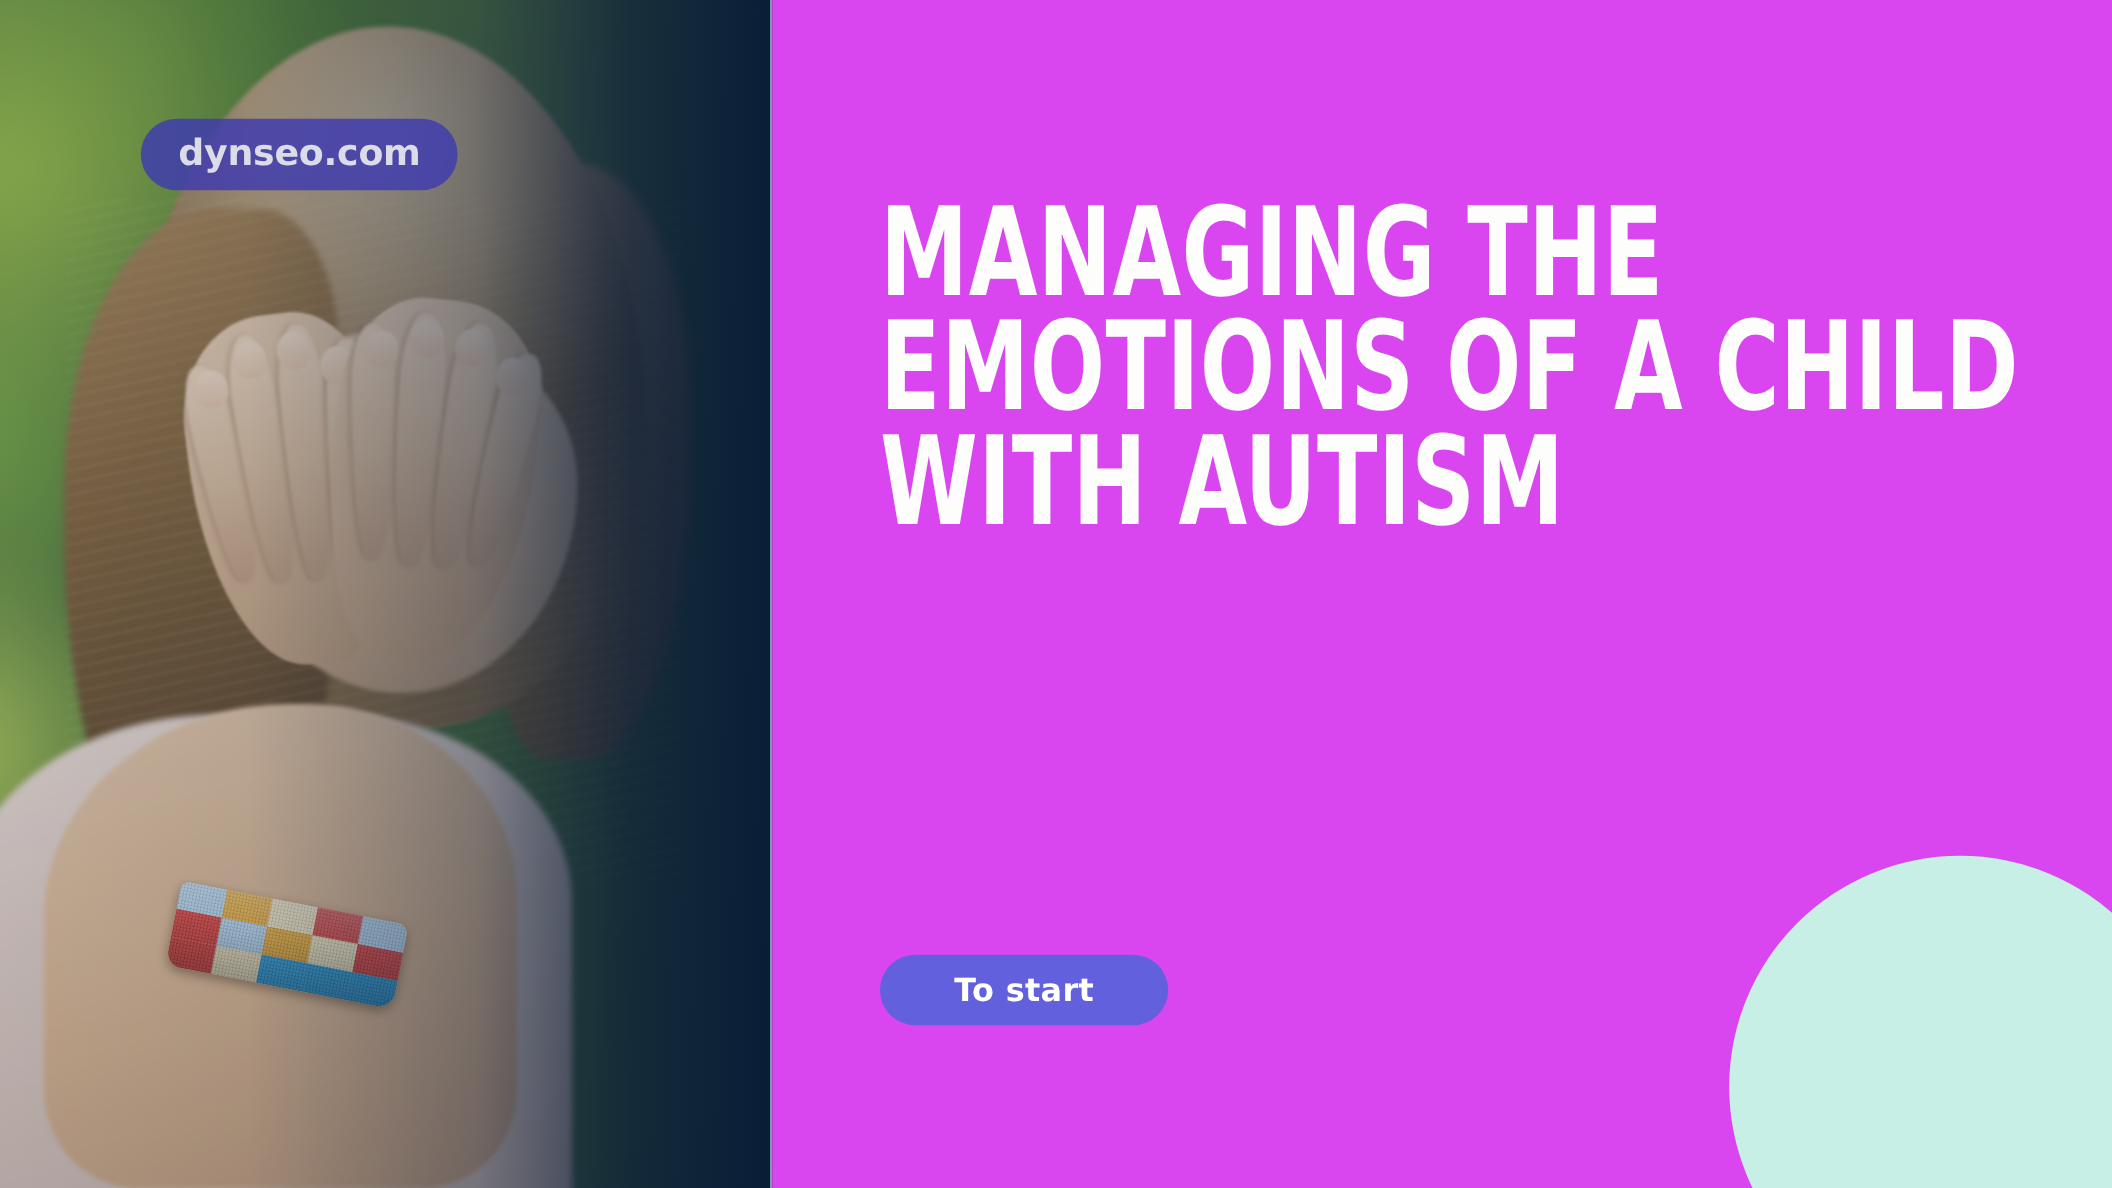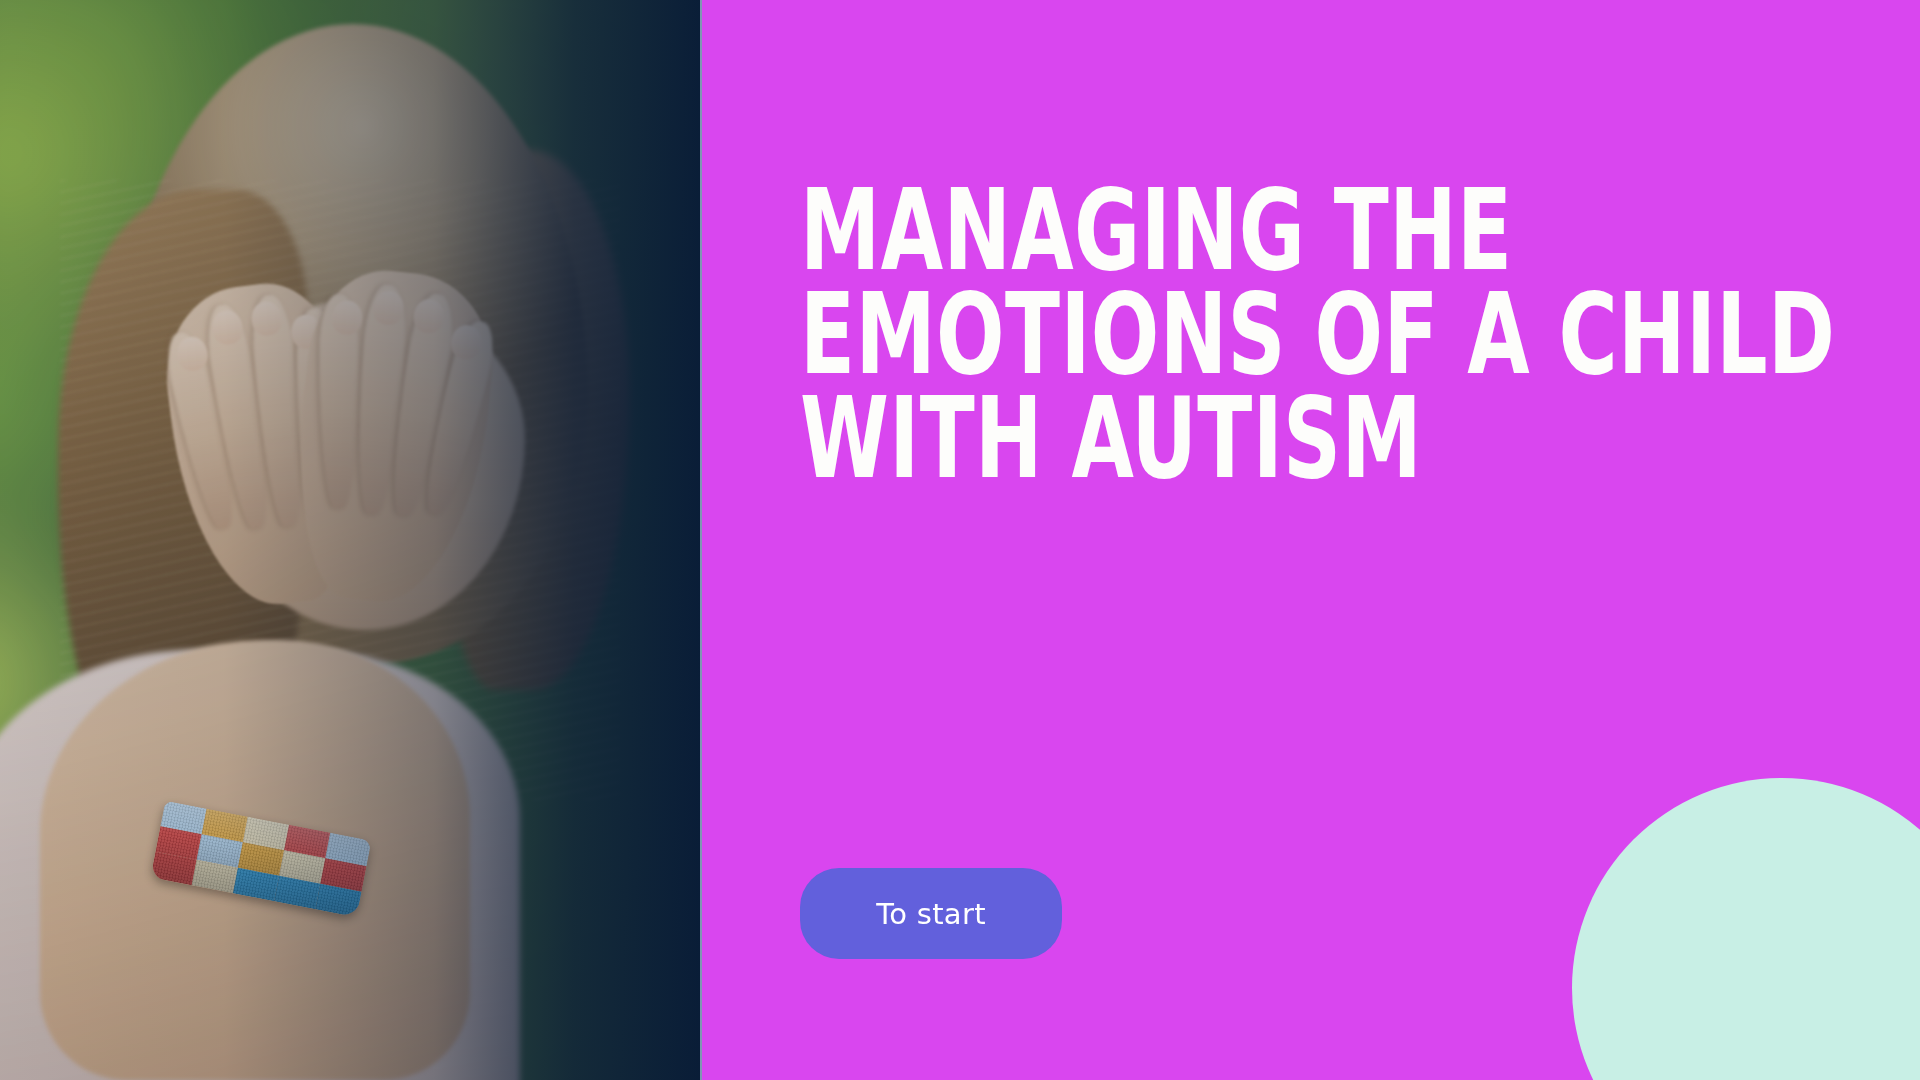--- a/index.html
+++ b/index.html
@@ -247,28 +247,28 @@
     color:#ffffff;
     font-family:"DejaVu Sans", sans-serif;
     font-size:42px;
     font-weight:bold;
     letter-spacing:0.6px;
   }
 
   .cta {
     position:absolute;
     left:98px; top:868px;
-    width:262px; height:91px;
+    width:262px; height:64px;
     border:none;
     border-radius:39px;
     background:#6260DC;
     color:#ffffff;
     font-family:"DejaVu Sans", sans-serif;
     font-size:29px;
-    font-weight:normal;
+    font-weight:bold;
     letter-spacing:0.3px;
     cursor:pointer;
     display:flex; align-items:center; justify-content:center;
   }
 
   
   .mint-circle {
     position:absolute;
     right:-72px; bottom:-118px;
     width:420px; height:420px;
@@ -334,20 +334,23 @@
         <i class="puz-b"></i>
         <i class="puz-b"></i>
       </div>
       <div class="bracelet-tex"></div>
       <div class="bracelet-shade"></div>
     </div>
 
     <div class="photo-tint"></div>
     <div class="photo-grade"></div>
 
+    <div class="badge">
+      <span class="badge-text">dynseo.com</span>
+    </div>
   </div>
 
   <div class="divider"></div>
 
   <div class="content-panel">
 
     <h1 class="headline">
       <span class="hl-line">MANAGING THE</span>
       <span class="hl-line">EMOTIONS OF A CHILD</span>
       <span class="hl-line">WITH AUTISM</span>

